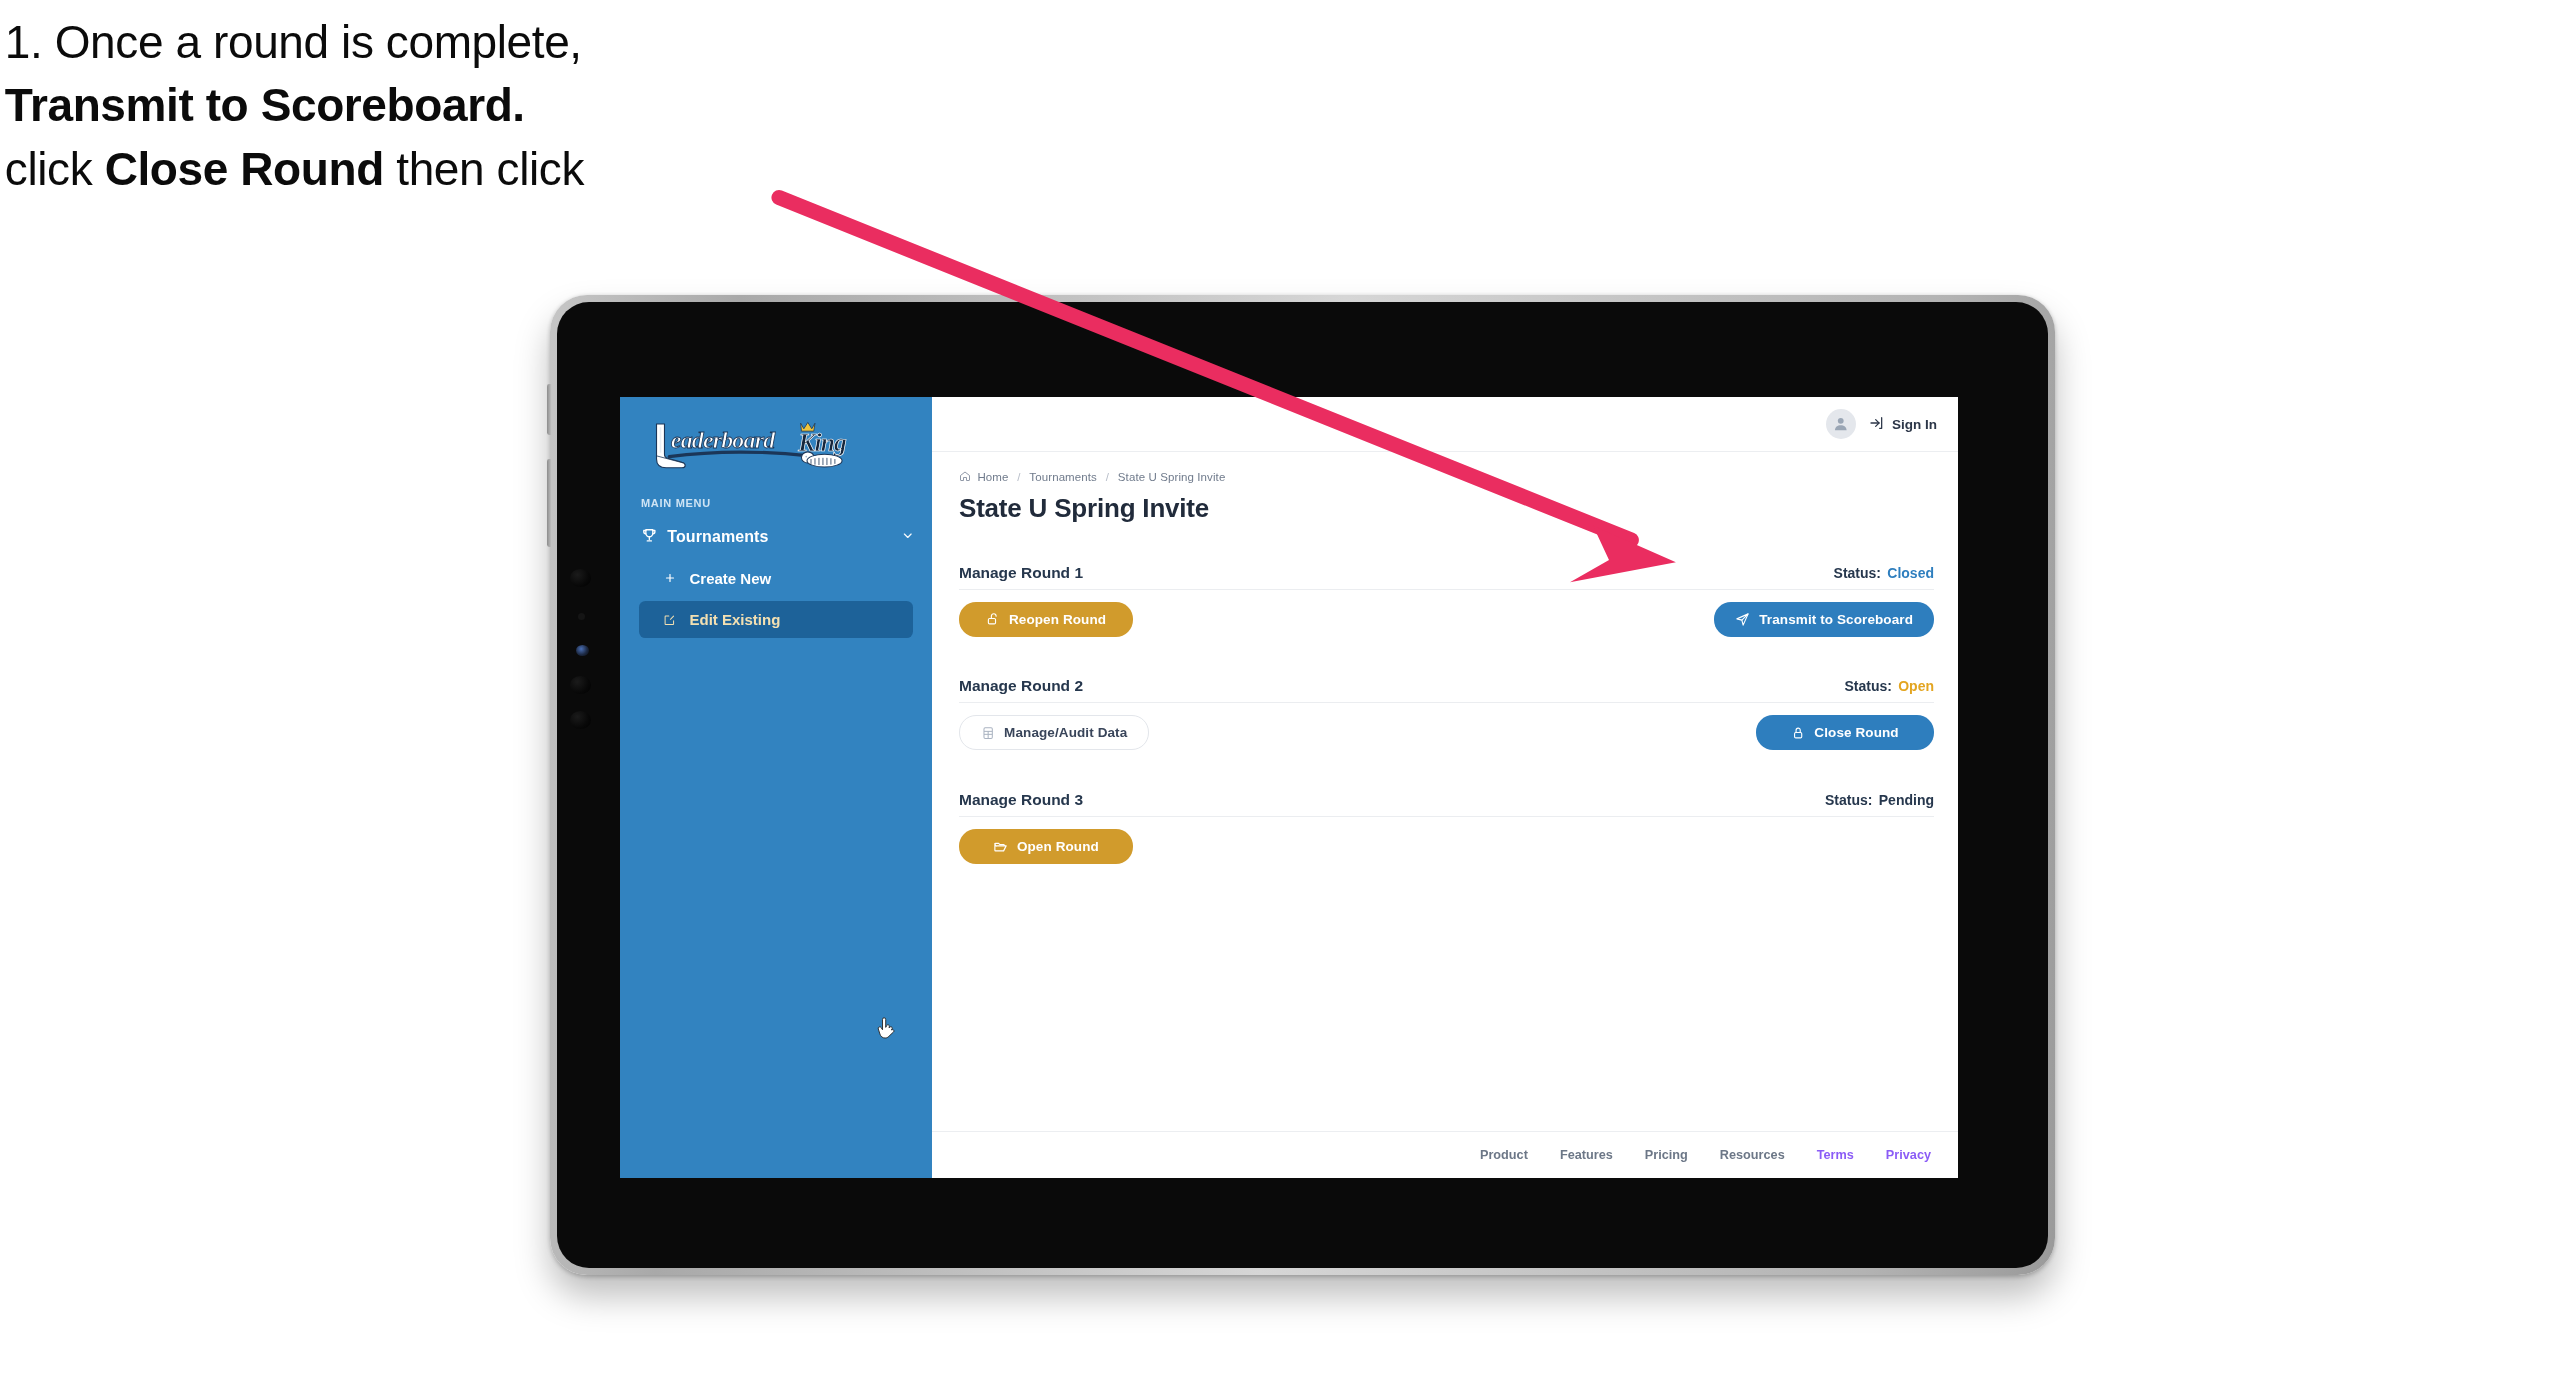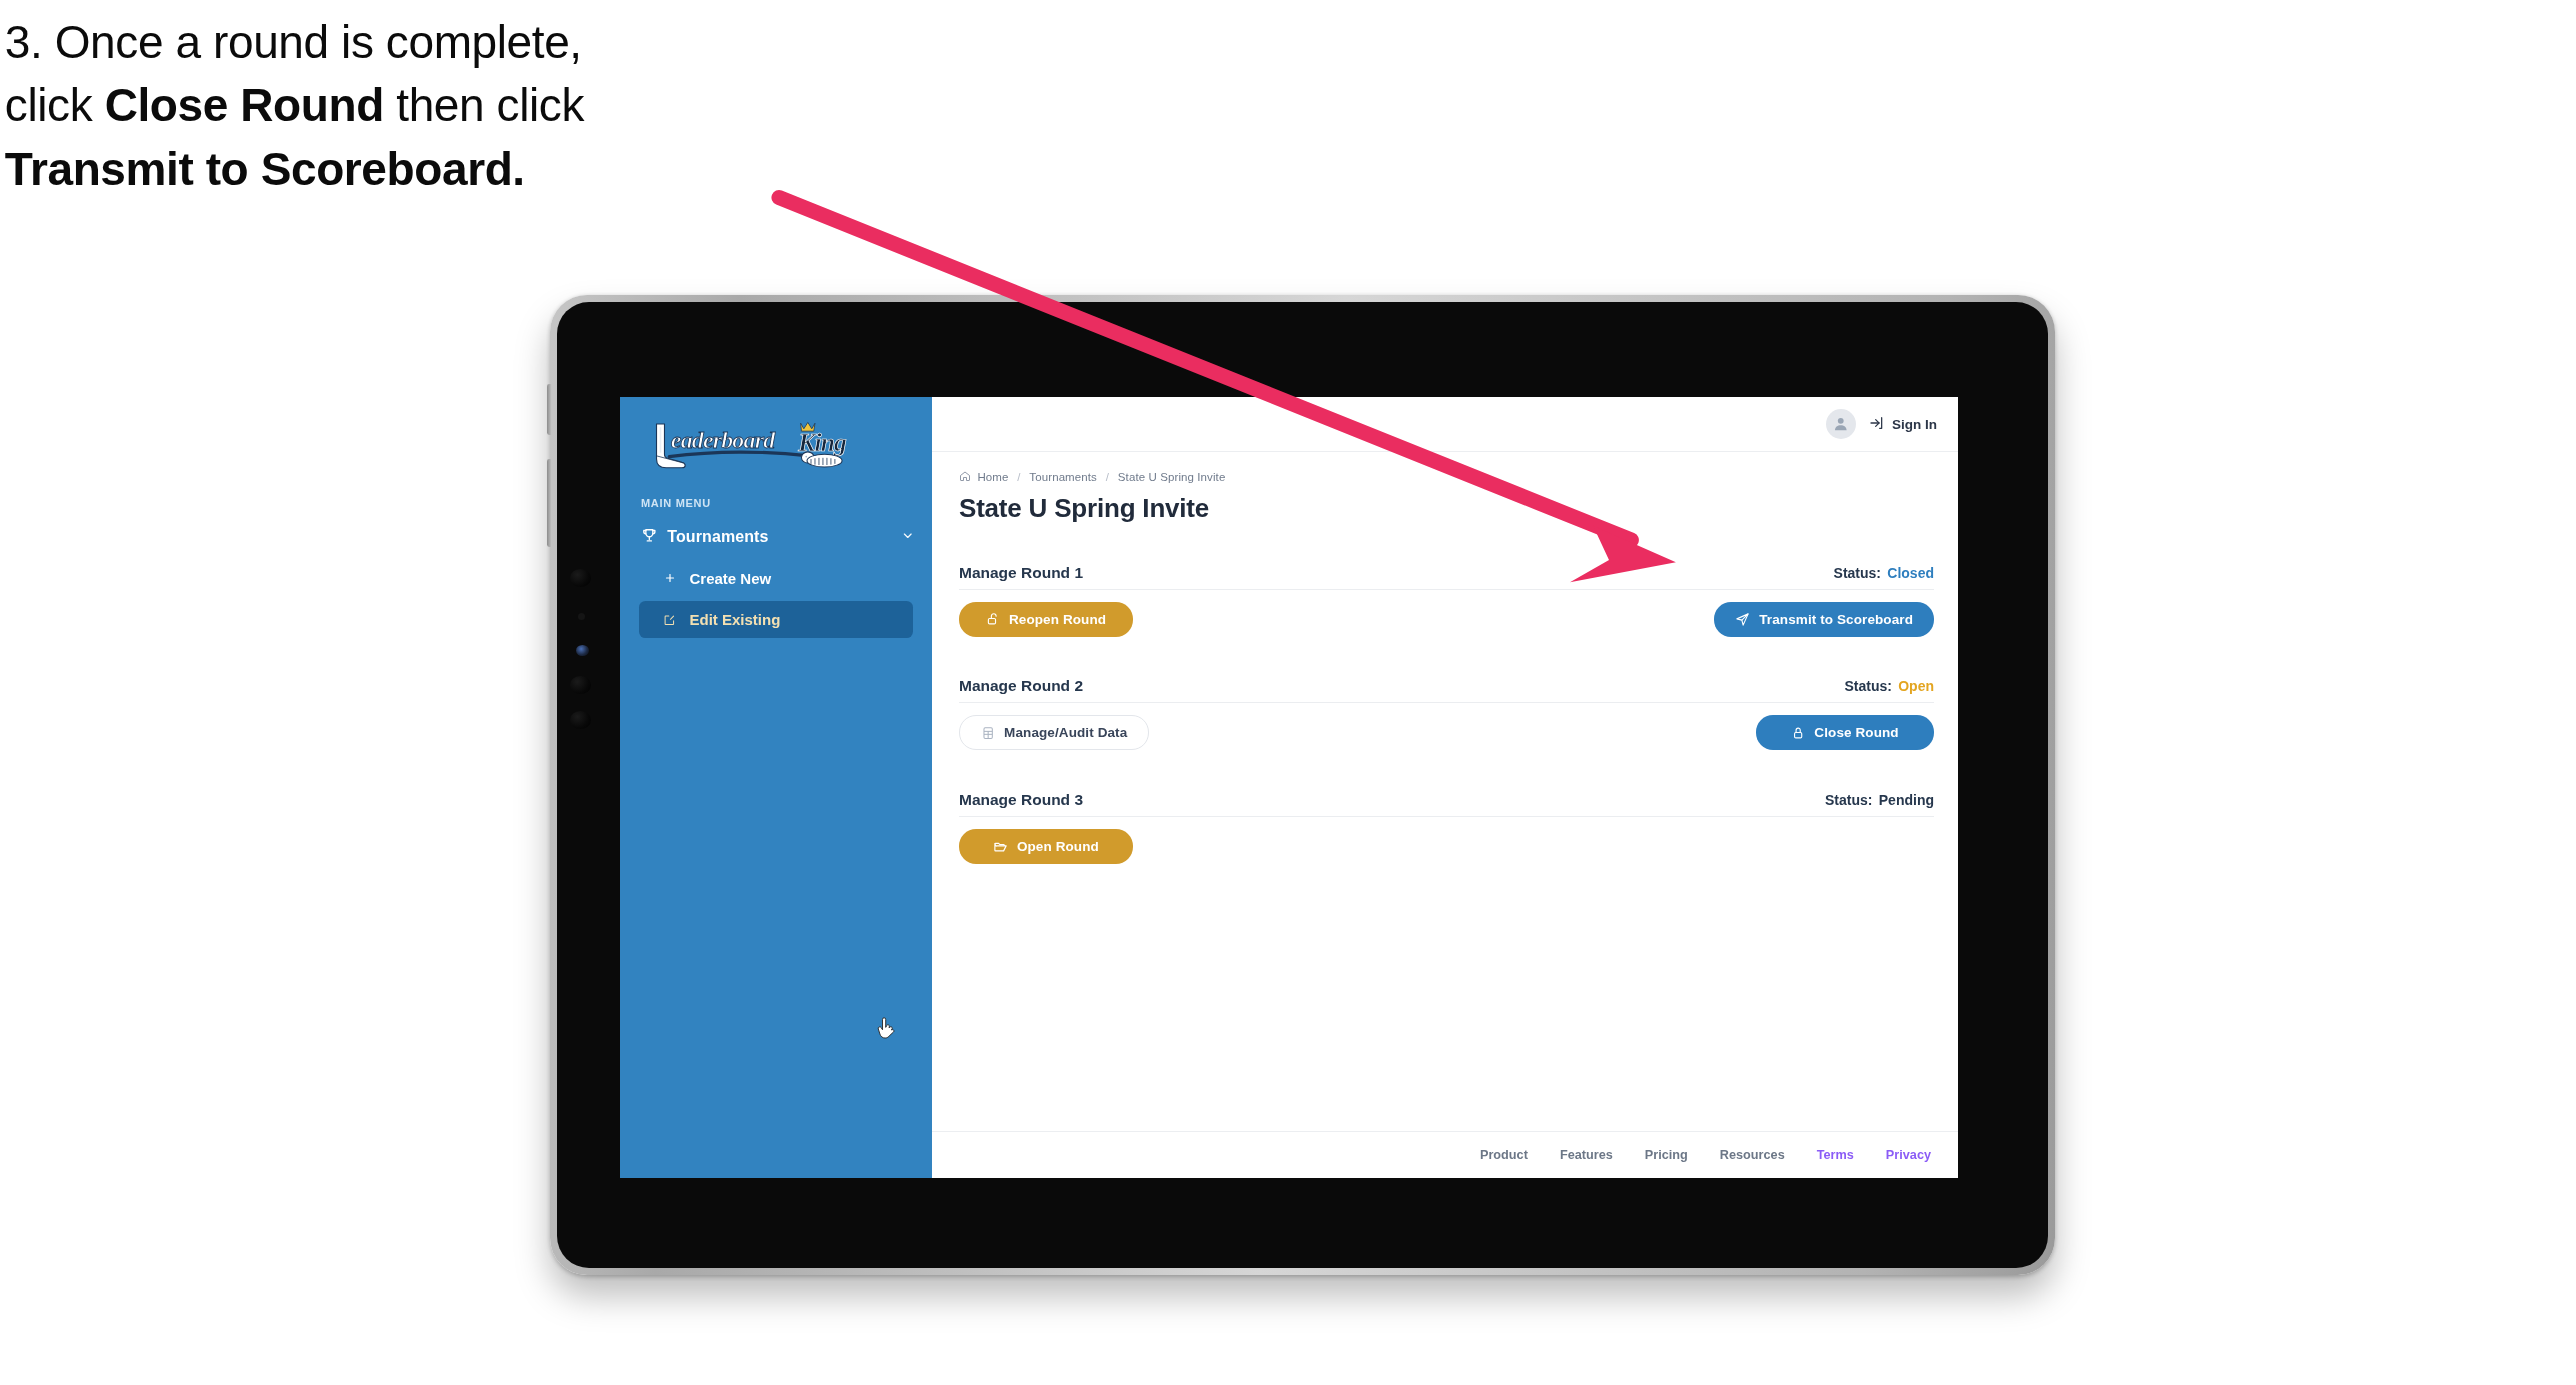--- a/index.html
+++ b/index.html
@@ -272,23 +272,23 @@
     color: #6c7787;
     text-decoration: none;
     font-weight: 600;
   }
   .footer a.dim { color: #8b5cf6; }
 </style>
 </head>
 <body>
 
 <div class="caption">
-  <div><span>3. Once a round is complete,</span></div>
+  <div><span>1. Once a round is complete,</span></div>
+  <div><b>Transmit to Scoreboard.</b></div>
   <div><span>click </span><b>Close Round</b><span> then click</span></div>
-  <div><b>Transmit to Scoreboard.</b></div>
 </div>
 
 <div class="tablet">
   <div class="side-btn b1"></div>
   <div class="side-btn b2"></div>
   <div class="tablet-inner">
     <div class="lens l1"></div>
     <div class="lens l2"></div>
     <div class="lens l3"></div>
     <div class="lens l4"></div>

